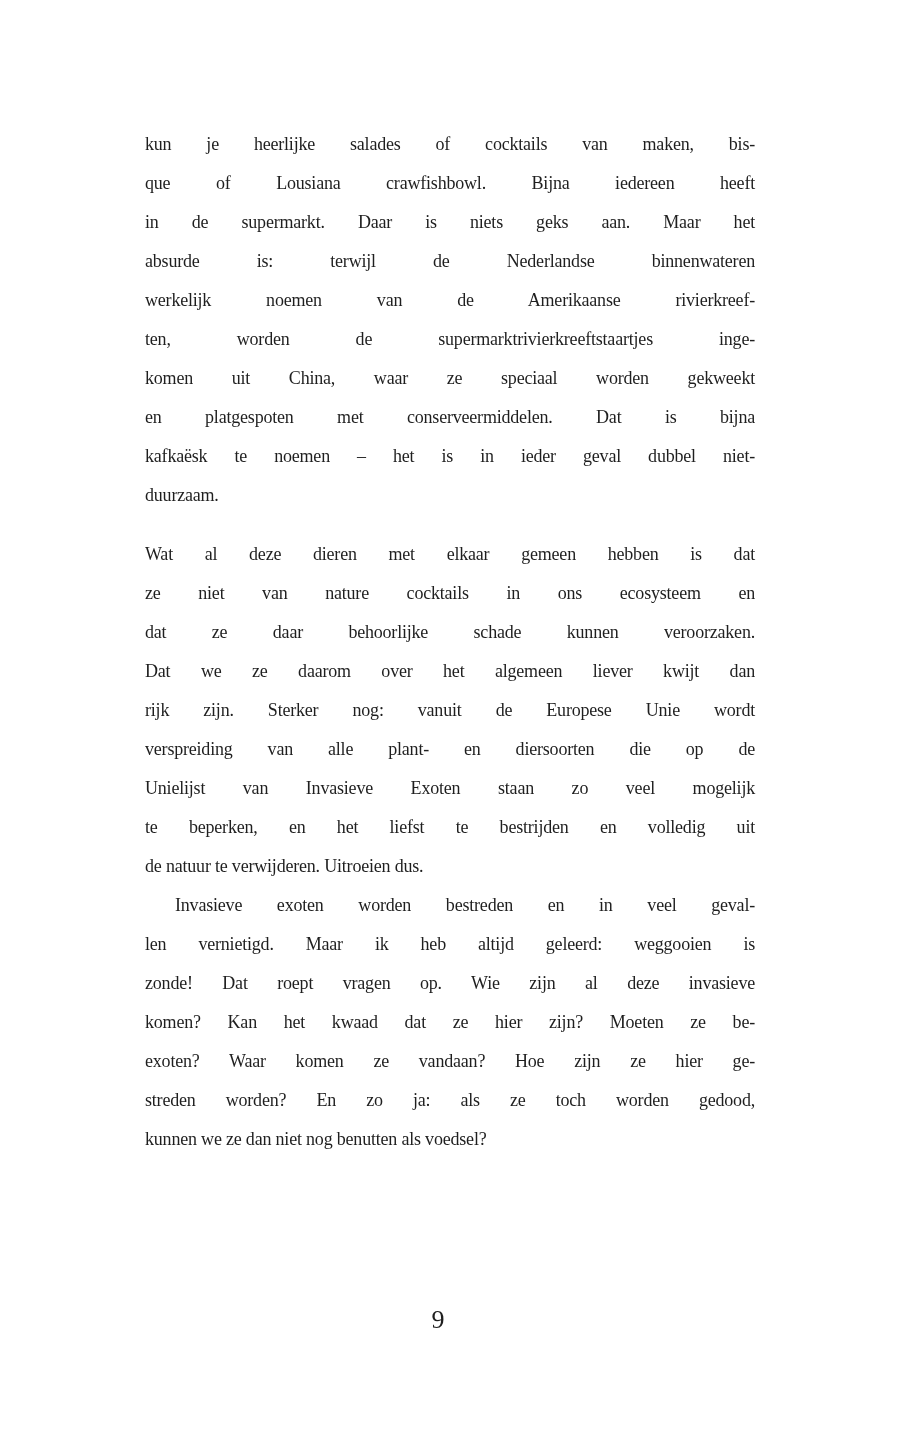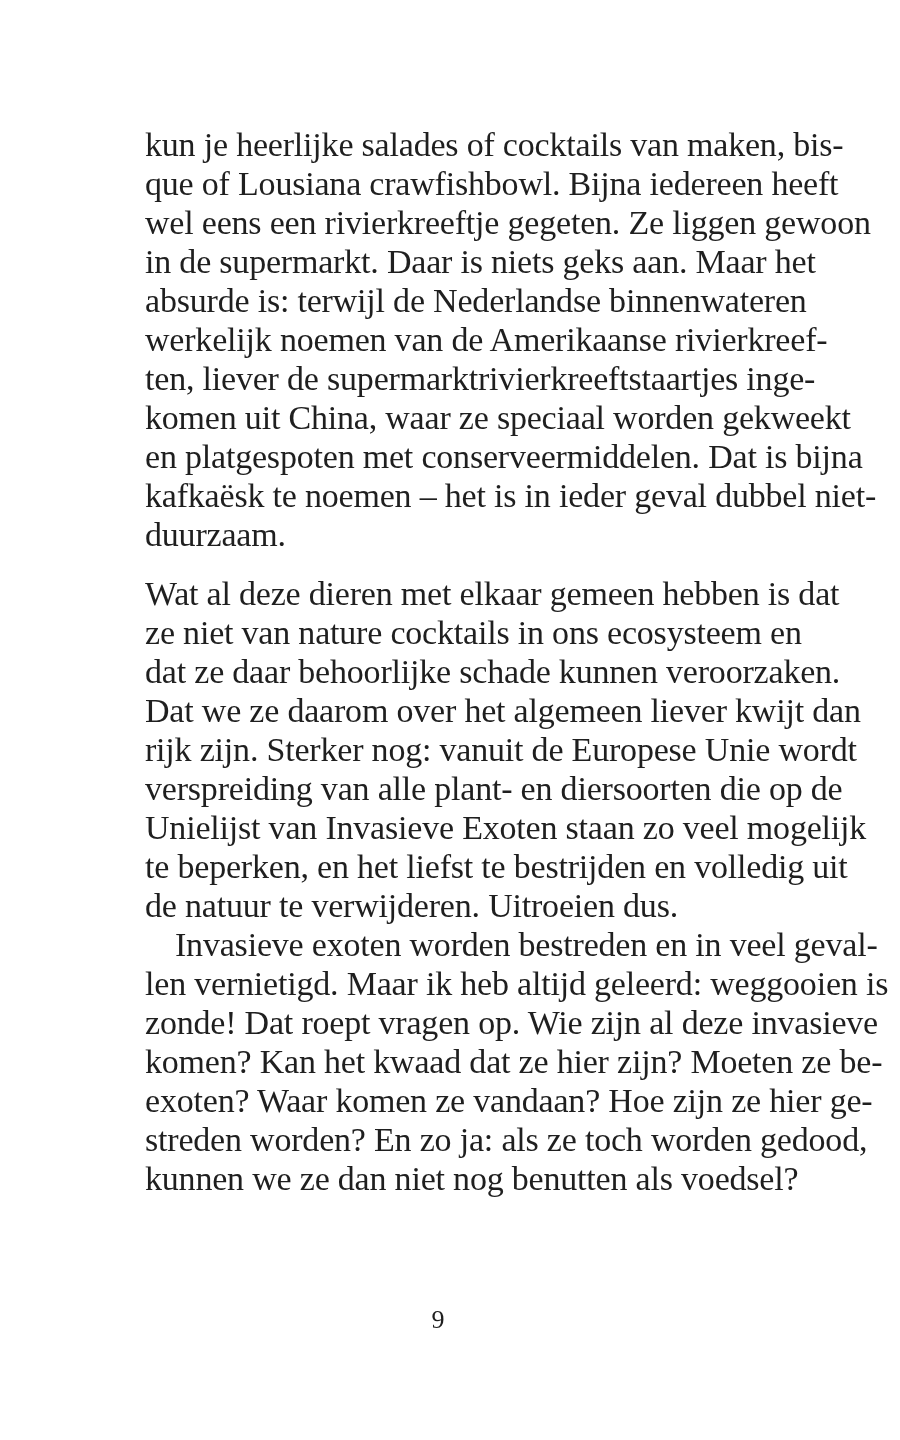--- a/index.html
+++ b/index.html
@@ -14,21 +14,21 @@
     background: #ffffff;
     overflow: hidden;
     font-family: "Liberation Serif", "DejaVu Serif", serif;
     color: #1f1f1f;
   }
   .text-block {
     position: absolute;
     left: 145px;
     top: 125px;
     width: 610px;
-    font-size: 34px;
+    font-size: 18px;
     line-height: 39px;
     letter-spacing: -0.2px;
   }
   .paragraph {
     margin: 0;
   }
   .paragraph.space-before {
     margin-top: 20px;
   }
   .line {
@@ -55,25 +55,24 @@
 </head>
 <body>
 
 <div class="page">
 
   <div class="text-block">
 
     <div class="paragraph">
       <div class="line">kun je heerlijke salades of cocktails van maken, bis-</div>
       <div class="line">que of Lousiana crawfishbowl. Bijna iedereen heeft</div>
-      <div class="line">wel eens een rivierkreeftje gegeten. Ze liggen gewoon</div>
       <div class="line">in de supermarkt. Daar is niets geks aan. Maar het</div>
       <div class="line">absurde is: terwijl de Nederlandse binnenwateren</div>
       <div class="line">werkelijk noemen van de Amerikaanse rivierkreef-</div>
-      <div class="line">ten, liever de supermarktrivierkreeftstaartjes inge-</div>
+      <div class="line">ten, worden de supermarktrivierkreeftstaartjes inge-</div>
       <div class="line">komen uit China, waar ze speciaal worden gekweekt</div>
       <div class="line">en platgespoten met conserveermiddelen. Dat is bijna</div>
       <div class="line">kafkaësk te noemen – het is in ieder geval dubbel niet-</div>
       <div class="line last">duurzaam.</div>
     </div>
 
     <div class="paragraph space-before">
       <div class="line">Wat al deze dieren met elkaar gemeen hebben is dat</div>
       <div class="line">ze niet van nature cocktails in ons ecosysteem en</div>
       <div class="line">dat ze daar behoorlijke schade kunnen veroorzaken.</div>

